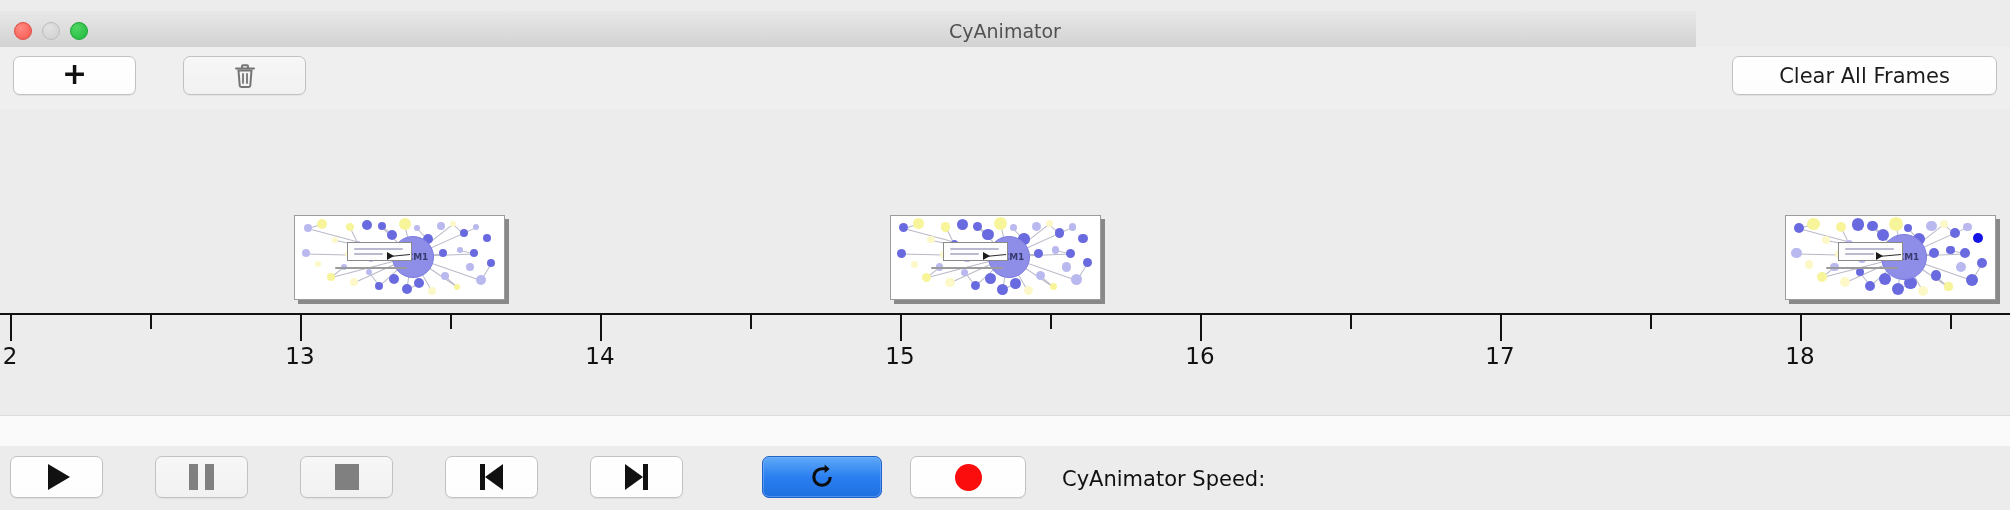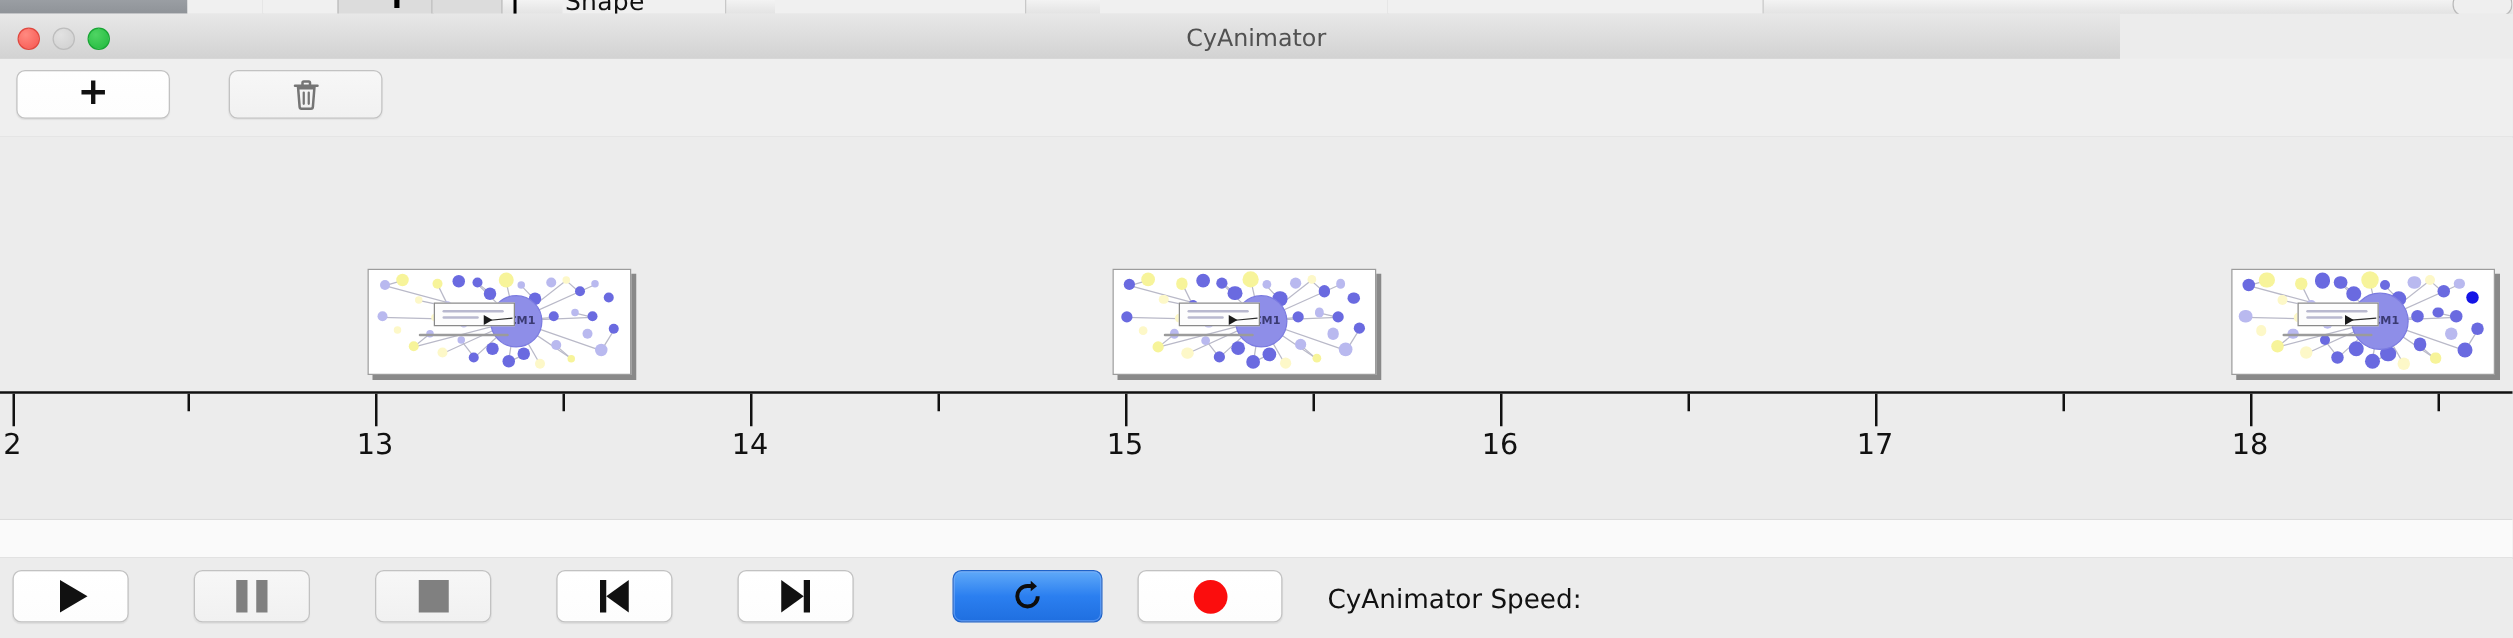--- a/index.html
+++ b/index.html
@@ -113,35 +113,20 @@
   .btn-blue{background:linear-gradient(to bottom,#5fa9f8 0%,#2b7ff0 50%,#1f6fe0 100%);
     border:1px solid #1f62c8;box-shadow:0 0 0 1px rgba(130,180,255,.5) inset;}
   .recdot{width:27px;height:27px;border-radius:50%;background:#fb0d0d;}
   .speed-label{position:absolute;left:1062px;top:21px;font-size:21px;color:#111;}
 </style>
 </head>
 <body>
 
 <div id="app">
 
-  <div class="bg-strip">
-    <div class="bg-dark"></div>
-    <div class="bg-seg" style="left:150px;width:60px;"></div>
-    <div class="bg-seg" style="left:210px;width:60px;"></div>
-    <div class="bg-tab" style="left:270px;width:75px;"></div>
-    <div class="bg-glyph" style="left:310px;">T</div>
-    <div class="bg-tab" style="left:345px;width:55px;"></div>
-    <div class="bg-glyph" style="left:408px;">|</div>
-    <div class="bg-seg" style="left:450px;width:130px;"></div>
-    <div class="bg-shape">Shape</div>
-    <div class="bg-seg" style="left:620px;width:200px;"></div>
-    <div class="bg-seg" style="left:880px;width:230px;"></div>
-    <div class="bg-seg" style="left:1110px;width:300px;"></div>
-    <div class="bg-round"></div>
-  </div>
 
   <div class="titlebar">
     <div class="lights">
       <div class="light l-close"></div>
       <div class="light l-min"></div>
       <div class="light l-zoom"></div>
     </div>
     <div class="win-title">CyAnimator</div>
   </div>
 
@@ -153,20 +138,23 @@
 
   <div class="btn btn-gray" id="del-btn">
     <svg width="24" height="28" viewBox="0 0 24 28">
       <path d="M3 6.5 H21" stroke="#757575" stroke-width="2" fill="none" stroke-linecap="round"></path>
       <path d="M9 6.5 V4.2 Q9 3.2 10 3.2 H14 Q15 3.2 15 4.2 V6.5" stroke="#757575" stroke-width="2" fill="none"></path>
       <path d="M5.5 8.5 H18.5 L17.3 23.5 Q17.2 25 15.8 25 H8.2 Q6.8 25 6.7 23.5 Z" stroke="#757575" stroke-width="2" fill="none"></path>
       <path d="M10 12 V21 M14 12 V21" stroke="#757575" stroke-width="1.8" fill="none" stroke-linecap="round"></path>
     </svg>
   </div>
 
+  <div class="btn btn-white" id="clear-btn">
+    <span>Clear All Frames</span>
+  </div>
 
   <div class="canvas" id="frame-canvas">
       <div class="thumb" style="left: 294px; top: 106px; width: 211px; height: 85px;">
         <div class="net">
           <div class="edge" style="left: 117.105px; top: 39.95px; width: 108.146px; transform: rotate(-2.87922rad);"></div>
           <div class="edge" style="left: 117.105px; top: 39.95px; width: 78.6901px; transform: rotate(-2.93489rad);"></div>
           <div class="edge" style="left: 117.105px; top: 39.95px; width: 55.1052px; transform: rotate(-2.92393rad);"></div>
           <div class="edge" style="left: 117.105px; top: 39.95px; width: 42.6745px; transform: rotate(-2.3702rad);"></div>
           <div class="edge" style="left: 117.105px; top: 39.95px; width: 33.1335px; transform: rotate(-1.79557rad);"></div>
           <div class="edge" style="left: 117.105px; top: 39.95px; width: 23.2256px; transform: rotate(-0.821179rad);"></div>

